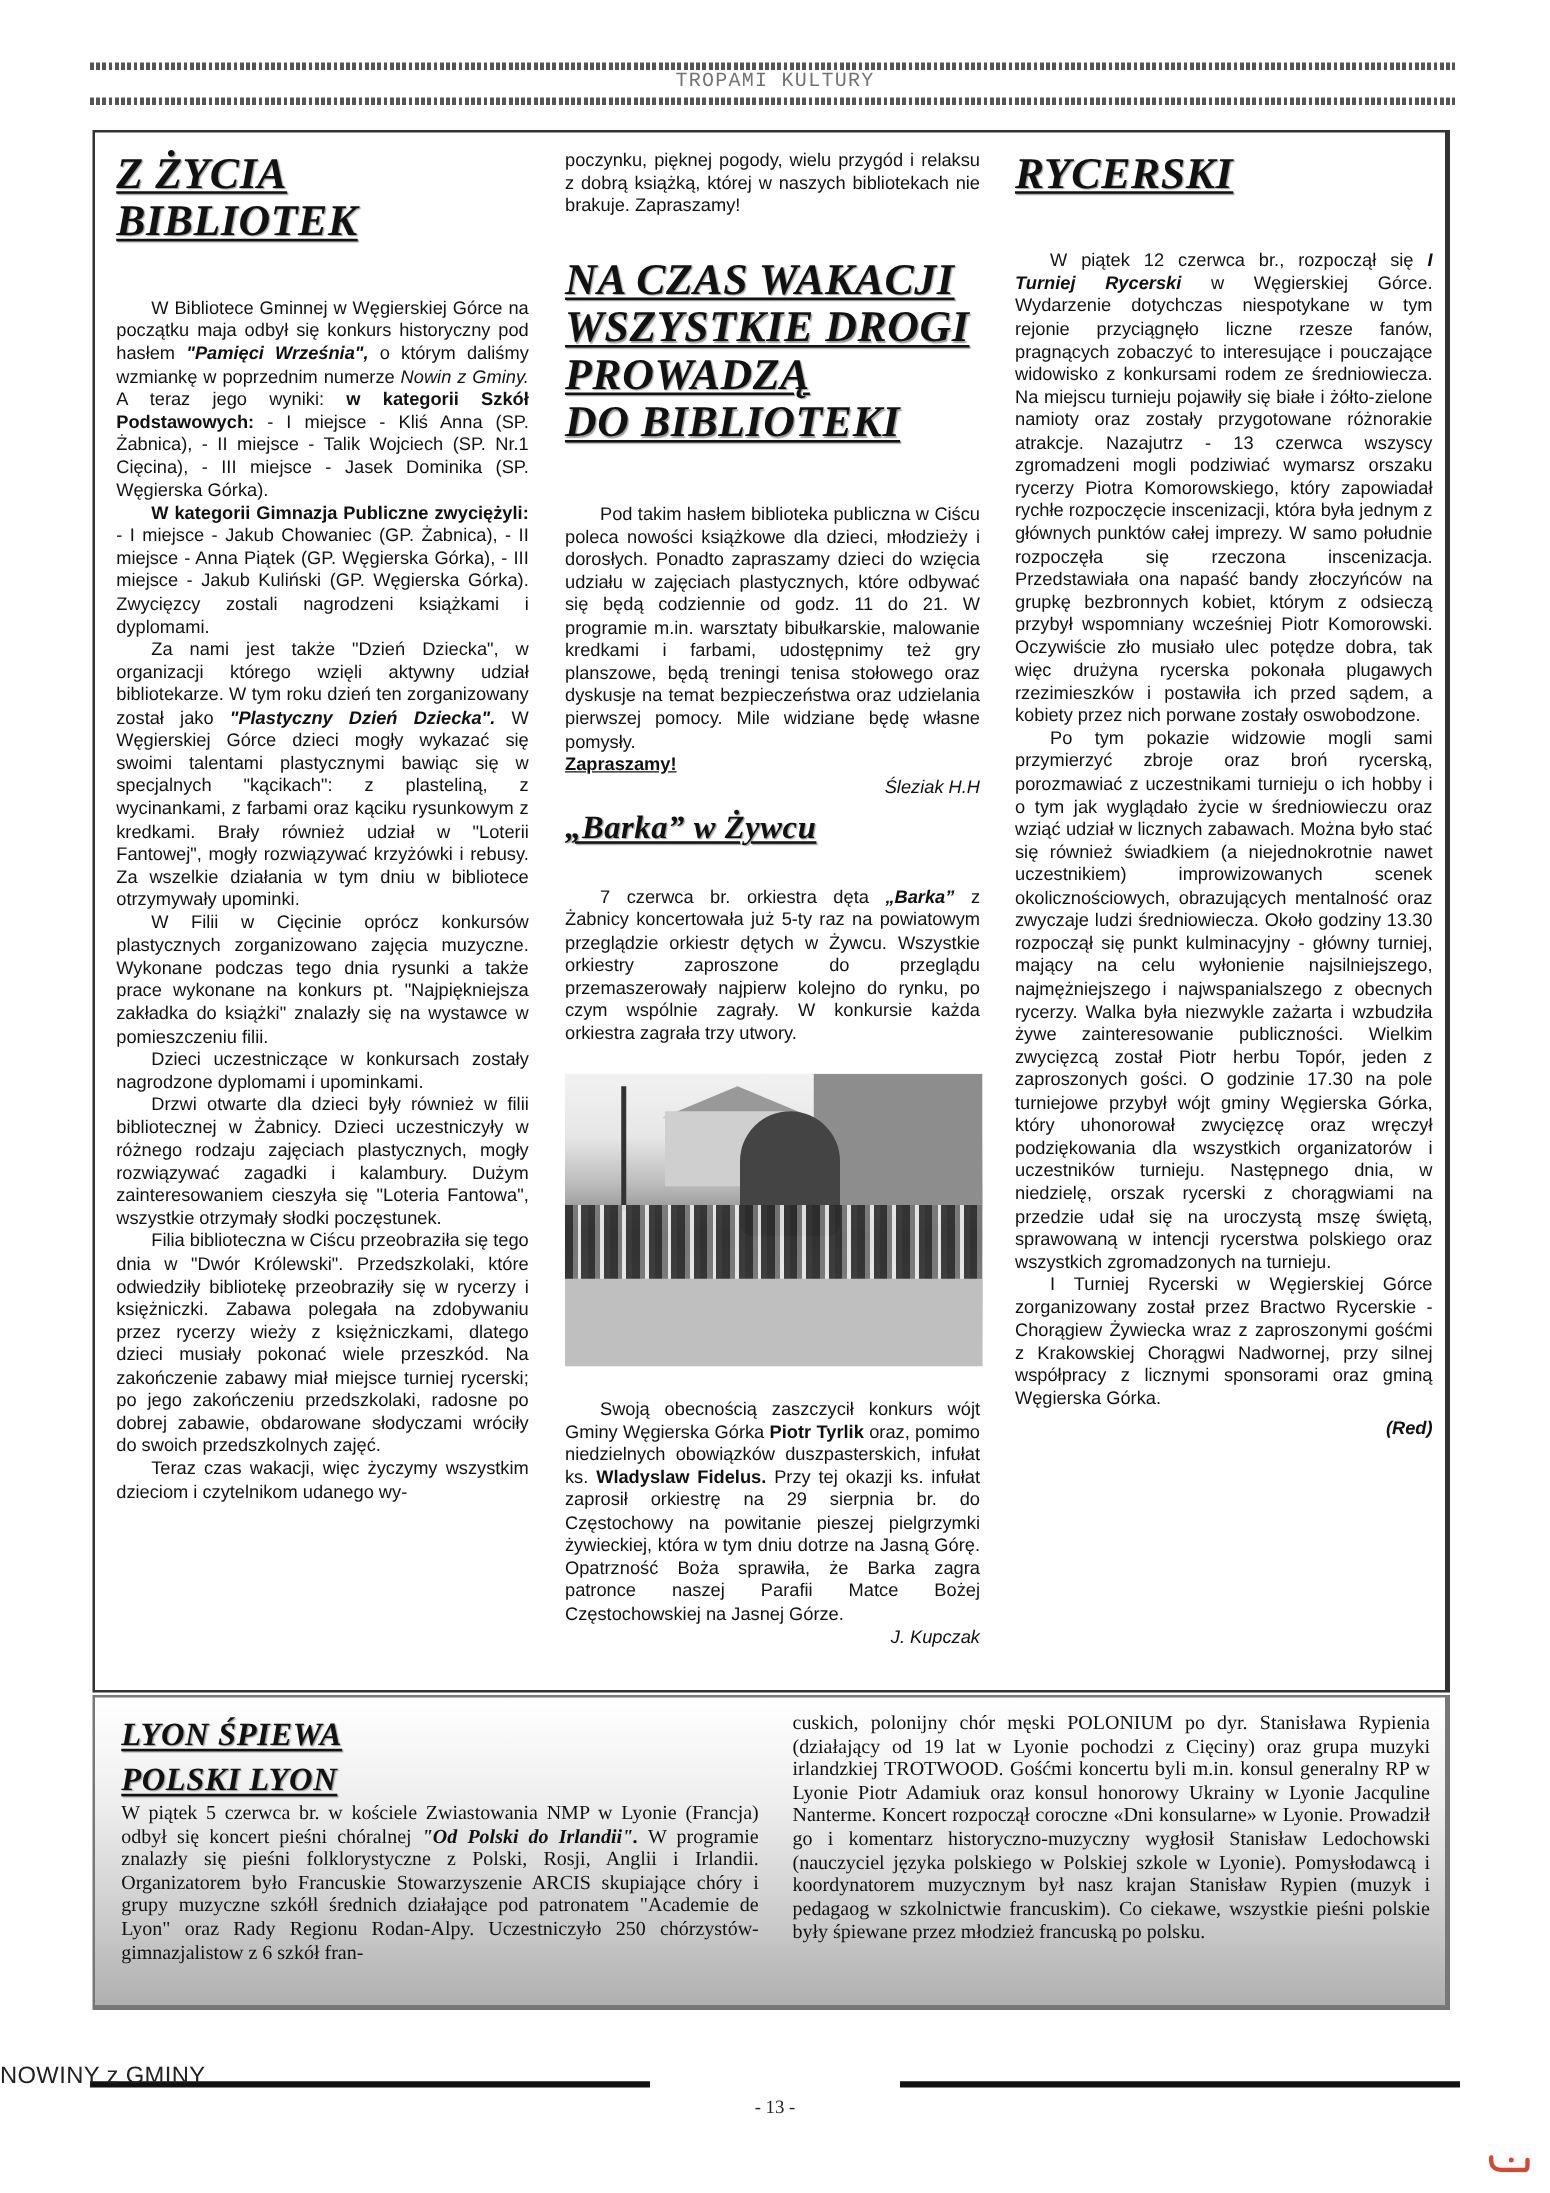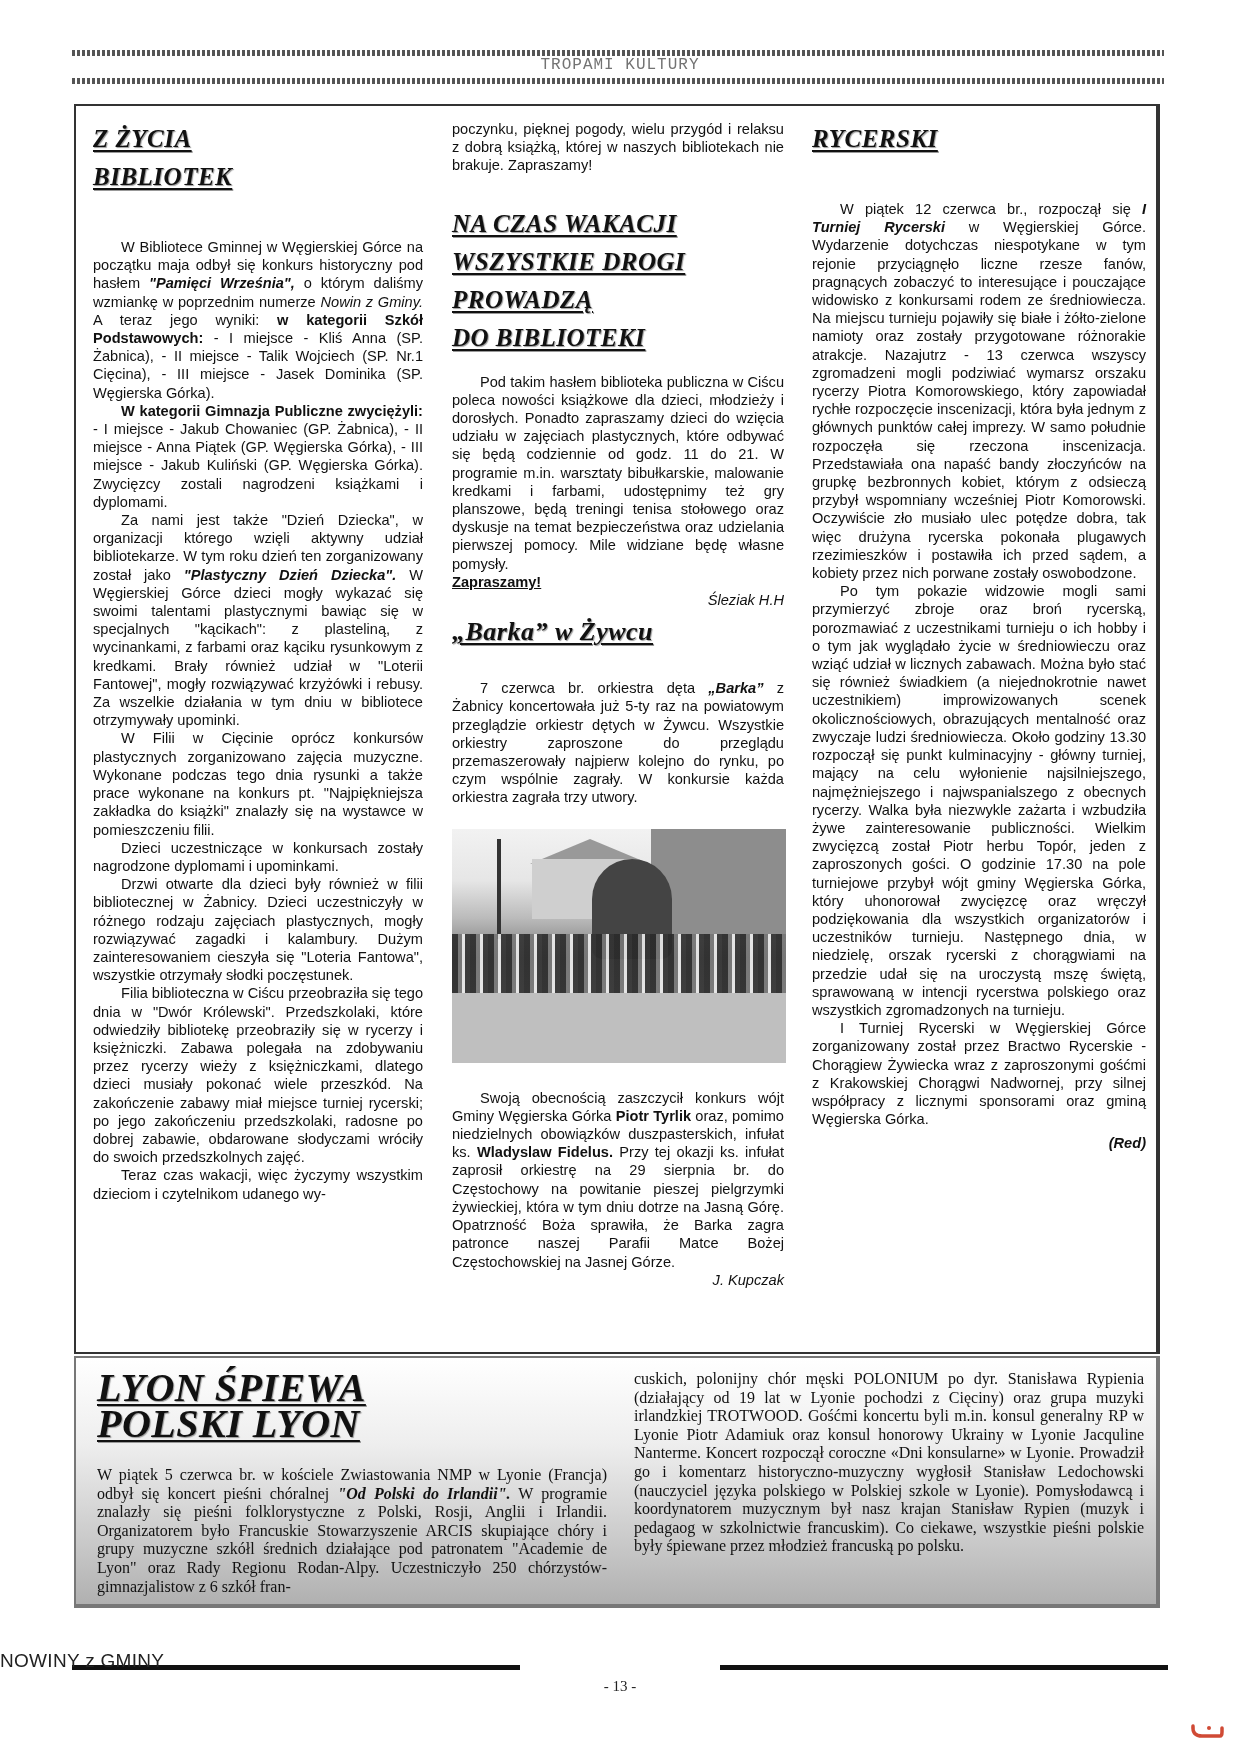--- a/index.html
+++ b/index.html
@@ -17,21 +17,21 @@
 
   .col { position: absolute; font-size: 14.6px; line-height: 18.2px; text-align: justify; }
   .col p { margin: 0; text-indent: 28px; }
   .col p.noind { text-indent: 0; }
   .c1 { left: 93px; top: 120px; width: 330px; }
   .c2 { left: 452px; top: 120px; width: 332px; }
   .c3 { left: 812px; top: 120px; width: 334px; }
 
   .headline { font-family: "Liberation Serif", serif; font-style: italic; font-weight: bold;
     text-decoration: underline; text-decoration-thickness: 2px; text-underline-offset: 3px;
-    font-size: 25px; line-height: 38px; letter-spacing: 0.5px; margin: 0; color: #111;
+    font-size: 35px; line-height: 38px; letter-spacing: 0.5px; margin: 0; color: #111;
     text-shadow: 1px 1px 1px #999; }
   .headline div { white-space: nowrap; }
   .sig { text-align: right; font-style: italic; margin-right: 8px; }
   .zap { font-weight: bold; text-decoration: underline; }
 
   .photo { width: 334px; height: 234px; margin: 0 auto; position: relative; overflow: hidden;
     background: linear-gradient(180deg, #f2f2f2 0%, #e6e6e6 22%, #bbb 38%, #7a7a7a 55%, #9b9b9b 70%, #b9b9b9 85%, #c8c8c8 100%); }
   .photo .wall { position: absolute; right: 0; top: 0; width: 135px; height: 110px; background: #8d8d8d; }
   .photo .house { position: absolute; left: 80px; top: 30px; width: 100px; height: 60px; background: #cfcfcf; }
   .photo .roof { position: absolute; left: 78px; top: 10px; width: 0; height: 0; border-left: 60px solid transparent; border-right: 60px solid transparent; border-bottom: 25px solid #999; }
@@ -78,21 +78,21 @@
       <p><span>W Filii w Cięcinie oprócz konkursów plastycznych zorganizowano zajęcia muzyczne. Wykonane podczas tego dnia rysunki a także prace wykonane na konkurs pt. "Najpiękniejsza zakładka do książki" znalazły się na wystawce w pomieszczeniu filii.</span></p>
       <p><span>Dzieci uczestniczące w konkursach zostały nagrodzone dyplomami i upominkami.</span></p>
       <p><span>Drzwi otwarte dla dzieci były również w filii bibliotecznej w Żabnicy. Dzieci uczestniczyły w różnego rodzaju zajęciach plastycznych, mogły rozwiązywać zagadki i kalambury. Dużym zainteresowaniem cieszyła się "Loteria Fantowa", wszystkie otrzymały słodki poczęstunek.</span></p>
       <p><span>Filia biblioteczna w Ciścu przeobraziła się tego dnia w "Dwór Królewski". Przedszkolaki, które odwiedziły bibliotekę przeobraziły się w rycerzy i księżniczki. Zabawa polegała na zdobywaniu przez rycerzy wieży z księżniczkami, dlatego dzieci musiały pokonać wiele przeszkód. Na zakończenie zabawy miał miejsce turniej rycerski; po jego zakończeniu przedszkolaki, radosne po dobrej zabawie, obdarowane słodyczami wróciły do swoich przedszkolnych zajęć.</span></p>
       <p><span>Teraz czas wakacji, więc życzymy wszystkim dzieciom i czytelnikom udanego wy-</span></p>
     </div>
 </div>
 
 <div class="col c2">
   <p class="noind">poczynku, pięknej pogody, wielu przygód i relaksu z dobrą książką, której w naszych bibliotekach nie brakuje. Zapraszamy!</p>
-  <h1 class="headline" style="margin-top:30px;margin-bottom:16px;">
+  <h1 class="headline" style="margin-top:30px;margin-bottom:46px;">
     <div>NA CZAS WAKACJI</div>
     <div>WSZYSTKIE DROGI</div>
     <div>PROWADZĄ</div>
     <div>DO BIBLIOTEKI</div>
   </h1>
   <p>Pod takim hasłem biblioteka publiczna w Ciścu poleca nowości książkowe dla dzieci, młodzieży i dorosłych. Ponadto zapraszamy dzieci do wzięcia udziału w zajęciach plastycznych, które odbywać się będą codziennie od godz. 11 do 21. W programie m.in. warsztaty bibułkarskie, malowanie kredkami i farbami, udostępnimy też gry planszowe, będą treningi tenisa stołowego oraz dyskusje na temat bezpieczeństwa oraz udzielania pierwszej pomocy. Mile widziane będę własne pomysły.</p>
   <p class="noind zap">Zapraszamy!</p>
   <p class="noind sig">Śleziak H.H</p>
   <h1 class="headline" style="margin-top:4px;margin-bottom:28px;font-size:26px;">„Barka” w Żywcu</h1>
   <p id="a3-p1"><span>7 czerwca br. orkiestra dęta </span><span style="font-weight: bold; font-style: italic;">„Barka”</span><span> z Żabnicy koncertowała już 5-ty raz na powiatowym przeglądzie orkiestr dętych w Żywcu. Wszystkie orkiestry zaproszone do przeglądu przemaszerowały najpierw kolejno do rynku, po czym wspólnie zagrały. W konkursie każda orkiestra zagrała trzy utwory.</span></p>
@@ -116,21 +116,21 @@
     <div>RYCERSKI</div>
   </h1>
   <p id="a4-p1"><span>W piątek 12 czerwca br., rozpoczął się </span><span style="font-weight: bold; font-style: italic;">I Turniej Rycerski</span><span> w Węgierskiej Górce. Wydarzenie dotychczas niespotykane w tym rejonie przyciągnęło liczne rzesze fanów, pragnących zobaczyć to interesujące i pouczające widowisko z konkursami rodem ze średniowiecza. Na miejscu turnieju pojawiły się białe i żółto-zielone namioty oraz zostały przygotowane różnorakie atrakcje. Nazajutrz - 13 czerwca wszyscy zgromadzeni mogli podziwiać wymarsz orszaku rycerzy Piotra Komorowskiego, który zapowiadał rychłe rozpoczęcie inscenizacji, która była jednym z głównych punktów całej imprezy. W samo południe rozpoczęła się rzeczona inscenizacja. Przedstawiała ona napaść bandy złoczyńców na grupkę bezbronnych kobiet, którym z odsieczą przybył wspomniany wcześniej Piotr Komorowski. Oczywiście zło musiało ulec potędze dobra, tak więc drużyna rycerska pokonała plugawych rzezimieszków i postawiła ich przed sądem, a kobiety przez nich porwane zostały oswobodzone.</span></p>
   <p>Po tym pokazie widzowie mogli sami przymierzyć zbroje oraz broń rycerską, porozmawiać z uczestnikami turnieju o ich hobby i o tym jak wyglądało życie w średniowieczu oraz wziąć udział w licznych zabawach. Można było stać się również świadkiem (a niejednokrotnie nawet uczestnikiem) improwizowanych scenek okolicznościowych, obrazujących mentalność oraz zwyczaje ludzi średniowiecza. Około godziny 13.30 rozpoczął się punkt kulminacyjny - główny turniej, mający na celu wyłonienie najsilniejszego, najmężniejszego i najwspanialszego z obecnych rycerzy. Walka była niezwykle zażarta i wzbudziła żywe zainteresowanie publiczności. Wielkim zwycięzcą został Piotr herbu Topór, jeden z zaproszonych gości. O godzinie 17.30 na pole turniejowe przybył wójt gminy Węgierska Górka, który uhonorował zwycięzcę oraz wręczył podziękowania dla wszystkich organizatorów i uczestników turnieju. Następnego dnia, w niedzielę, orszak rycerski z chorągwiami na przedzie udał się na uroczystą mszę świętą, sprawowaną w intencji rycerstwa polskiego oraz wszystkich zgromadzonych na turnieju.</p>
   <p>I Turniej Rycerski w Węgierskiej Górce zorganizowany został przez Bractwo Rycerskie - Chorągiew Żywiecka wraz z zaproszonymi gośćmi z Krakowskiej Chorągwi Nadwornej, przy silnej współpracy z licznymi sponsorami oraz gminą Węgierska Górka.</p>
   <p class="noind sig" style="margin-top:6px;font-weight:bold;">(Red)</p>
 </div>
 
 <div class="lyon-box"></div>
 <div class="lyon-col lc1">
-  <h1 class="headline" style="font-size:40px;line-height:36px;margin-bottom:24px;">
+  <h1 class="headline" style="font-size:26px;line-height:36px;">
     <div>LYON ŚPIEWA</div>
     <div>POLSKI LYON</div>
   </h1>
   <p id="a5-p1"><span>W piątek 5 czerwca br. w kościele Zwiastowania NMP w Lyonie (Francja) odbył się koncert pieśni chóralnej </span><span style="font-weight: bold; font-style: italic;">"Od Polski do Irlandii".</span><span> W programie znalazły się pieśni folklorystyczne z Polski, Rosji, Anglii i Irlandii. Organizatorem było Francuskie Stowarzyszenie ARCIS skupiające chóry i grupy muzyczne szkółl średnich działające pod patronatem "Academie de Lyon" oraz Rady Regionu Rodan-Alpy. Uczestniczyło 250 chórzystów-gimnazjalistow z 6 szkół fran-</span></p>
 </div>
 <div class="lyon-col lc2">
   <p>cuskich, polonijny chór męski POLONIUM po dyr. Stanisława Rypienia (działający od 19 lat w Lyonie pochodzi z Cięciny) oraz grupa muzyki irlandzkiej TROTWOOD. Gośćmi koncertu byli m.in. konsul generalny RP w Lyonie Piotr Adamiuk oraz konsul honorowy Ukrainy w Lyonie Jacquline Nanterme. Koncert rozpoczął coroczne «Dni konsularne» w Lyonie. Prowadził go i komentarz historyczno-muzyczny wygłosił Stanisław Ledochowski (nauczyciel języka polskiego w Polskiej szkole w Lyonie). Pomysłodawcą i koordynatorem muzycznym był nasz krajan Stanisław Rypien (muzyk i pedagaog w szkolnictwie francuskim). Co ciekawe, wszystkie pieśni polskie były śpiewane przez młodzież francuską po polsku.</p>
 </div>
 
 <div class="footer-rule fr-left"></div>

